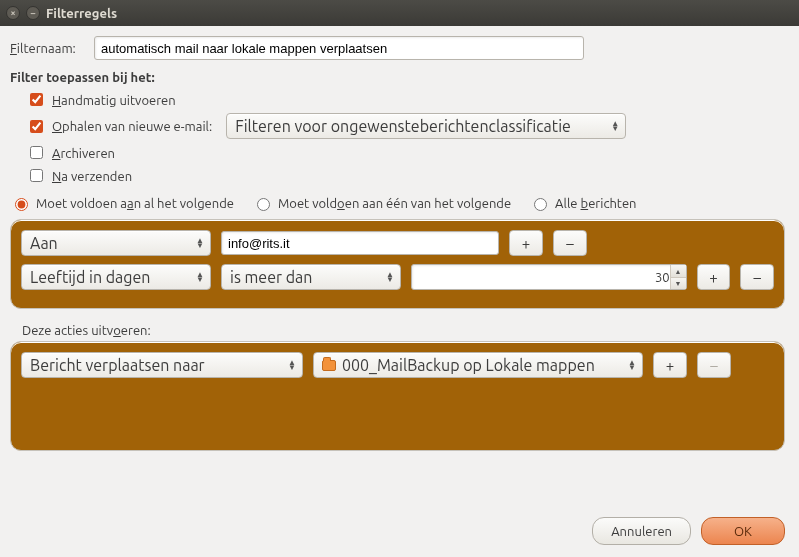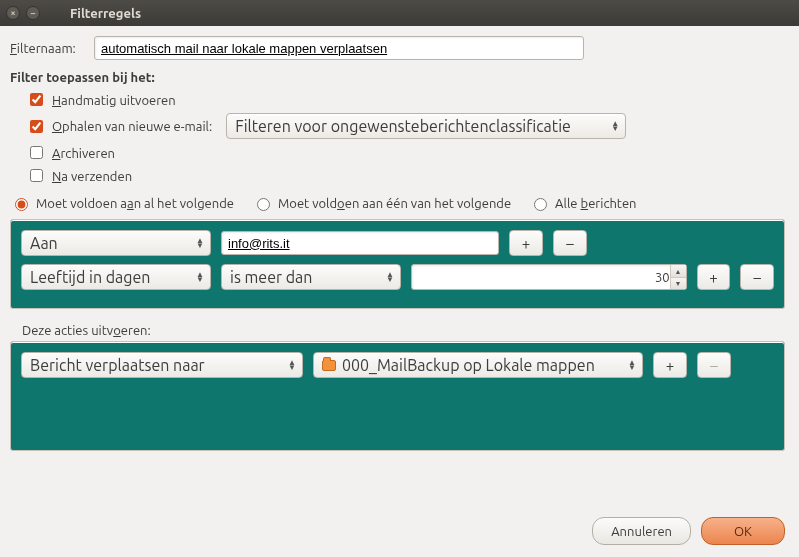--- a/index.html
+++ b/index.html
@@ -23,38 +23,37 @@
     font-size: 13px;
   }
   .titlebar .win-btn {
     width: 14px; height: 14px; border-radius: 50%;
     background: #5e5b54;
     display: inline-flex; align-items: center; justify-content: center;
     margin-right: 6px;
     font-size: 9px; color: #c7c2b8;
     border:1px solid #343330;
   }
-  .titlebar .title { margin-left: 24px; }
+  .titlebar .title { margin-left: 0; }
 
   .content { padding: 10px 14px 10px 10px; }
 
   .row { display: flex; align-items: center; margin-bottom: 10px; }
   .row label.lead {
     width: 84px;
   }
   input[type="text"].text-field, .text-field {
     height: 24px;
     border: 1px solid #b8b4ac;
     border-radius: 3px;
     background: #fff;
     padding: 2px 6px;
     font-size: 13px;
     box-shadow: inset 1px 1px 2px rgba(0,0,0,0.08);
     outline: none;
-    text-decoration: underline;
   }
   .section-title { font-weight: bold; margin: 8px 0 6px 0; }
   .checkline { display:flex; align-items:center; margin: 4px 0 4px 16px; gap:6px; }
   input[type="checkbox"], input[type="radio"] {
     accent-color: #d64d1b;
   }
   .u { text-decoration: underline; text-decoration-thickness:1px; }
   .combo {
     display:flex; align-items:center; justify-content:space-between;
     height:26px; padding:2px 6px 2px 8px;
@@ -68,22 +67,22 @@
     display:flex; flex-direction:column; line-height:5px; font-size:8px; color:#555;
     margin-left:6px;
   }
   .combo .updown::before { content:"▲"; }
   .combo .updown::after  { content:"▼"; }
 
   .radiorow { display:flex; gap:18px; align-items:center; margin:10px 0 8px 0; }
   .radiorow label { display:flex; align-items:center; gap:5px; }
 
   .panel {
-    border:1px solid #c6c2ba; background:#0f766e;
-    border-radius:3px; padding:10px; margin-top:4px;
+    border:1px solid #c6c2ba; background:#a16207;
+    border-radius:11px; padding:10px; margin-top:4px;
     min-height: 86px;
     box-shadow: inset 0 1px 0 #fff;
   }
   .cond-row { display:flex; align-items:center; gap:10px; margin-bottom:8px; }
   .cond-row .combo { flex:0 0 auto; }
   .plusminus {
     width:34px; height:26px;
     display:flex; align-items:center; justify-content:center;
     background: linear-gradient(#fcfcfb,#eceae5);
     border:1px solid #b8b4ac; border-radius:4px;

